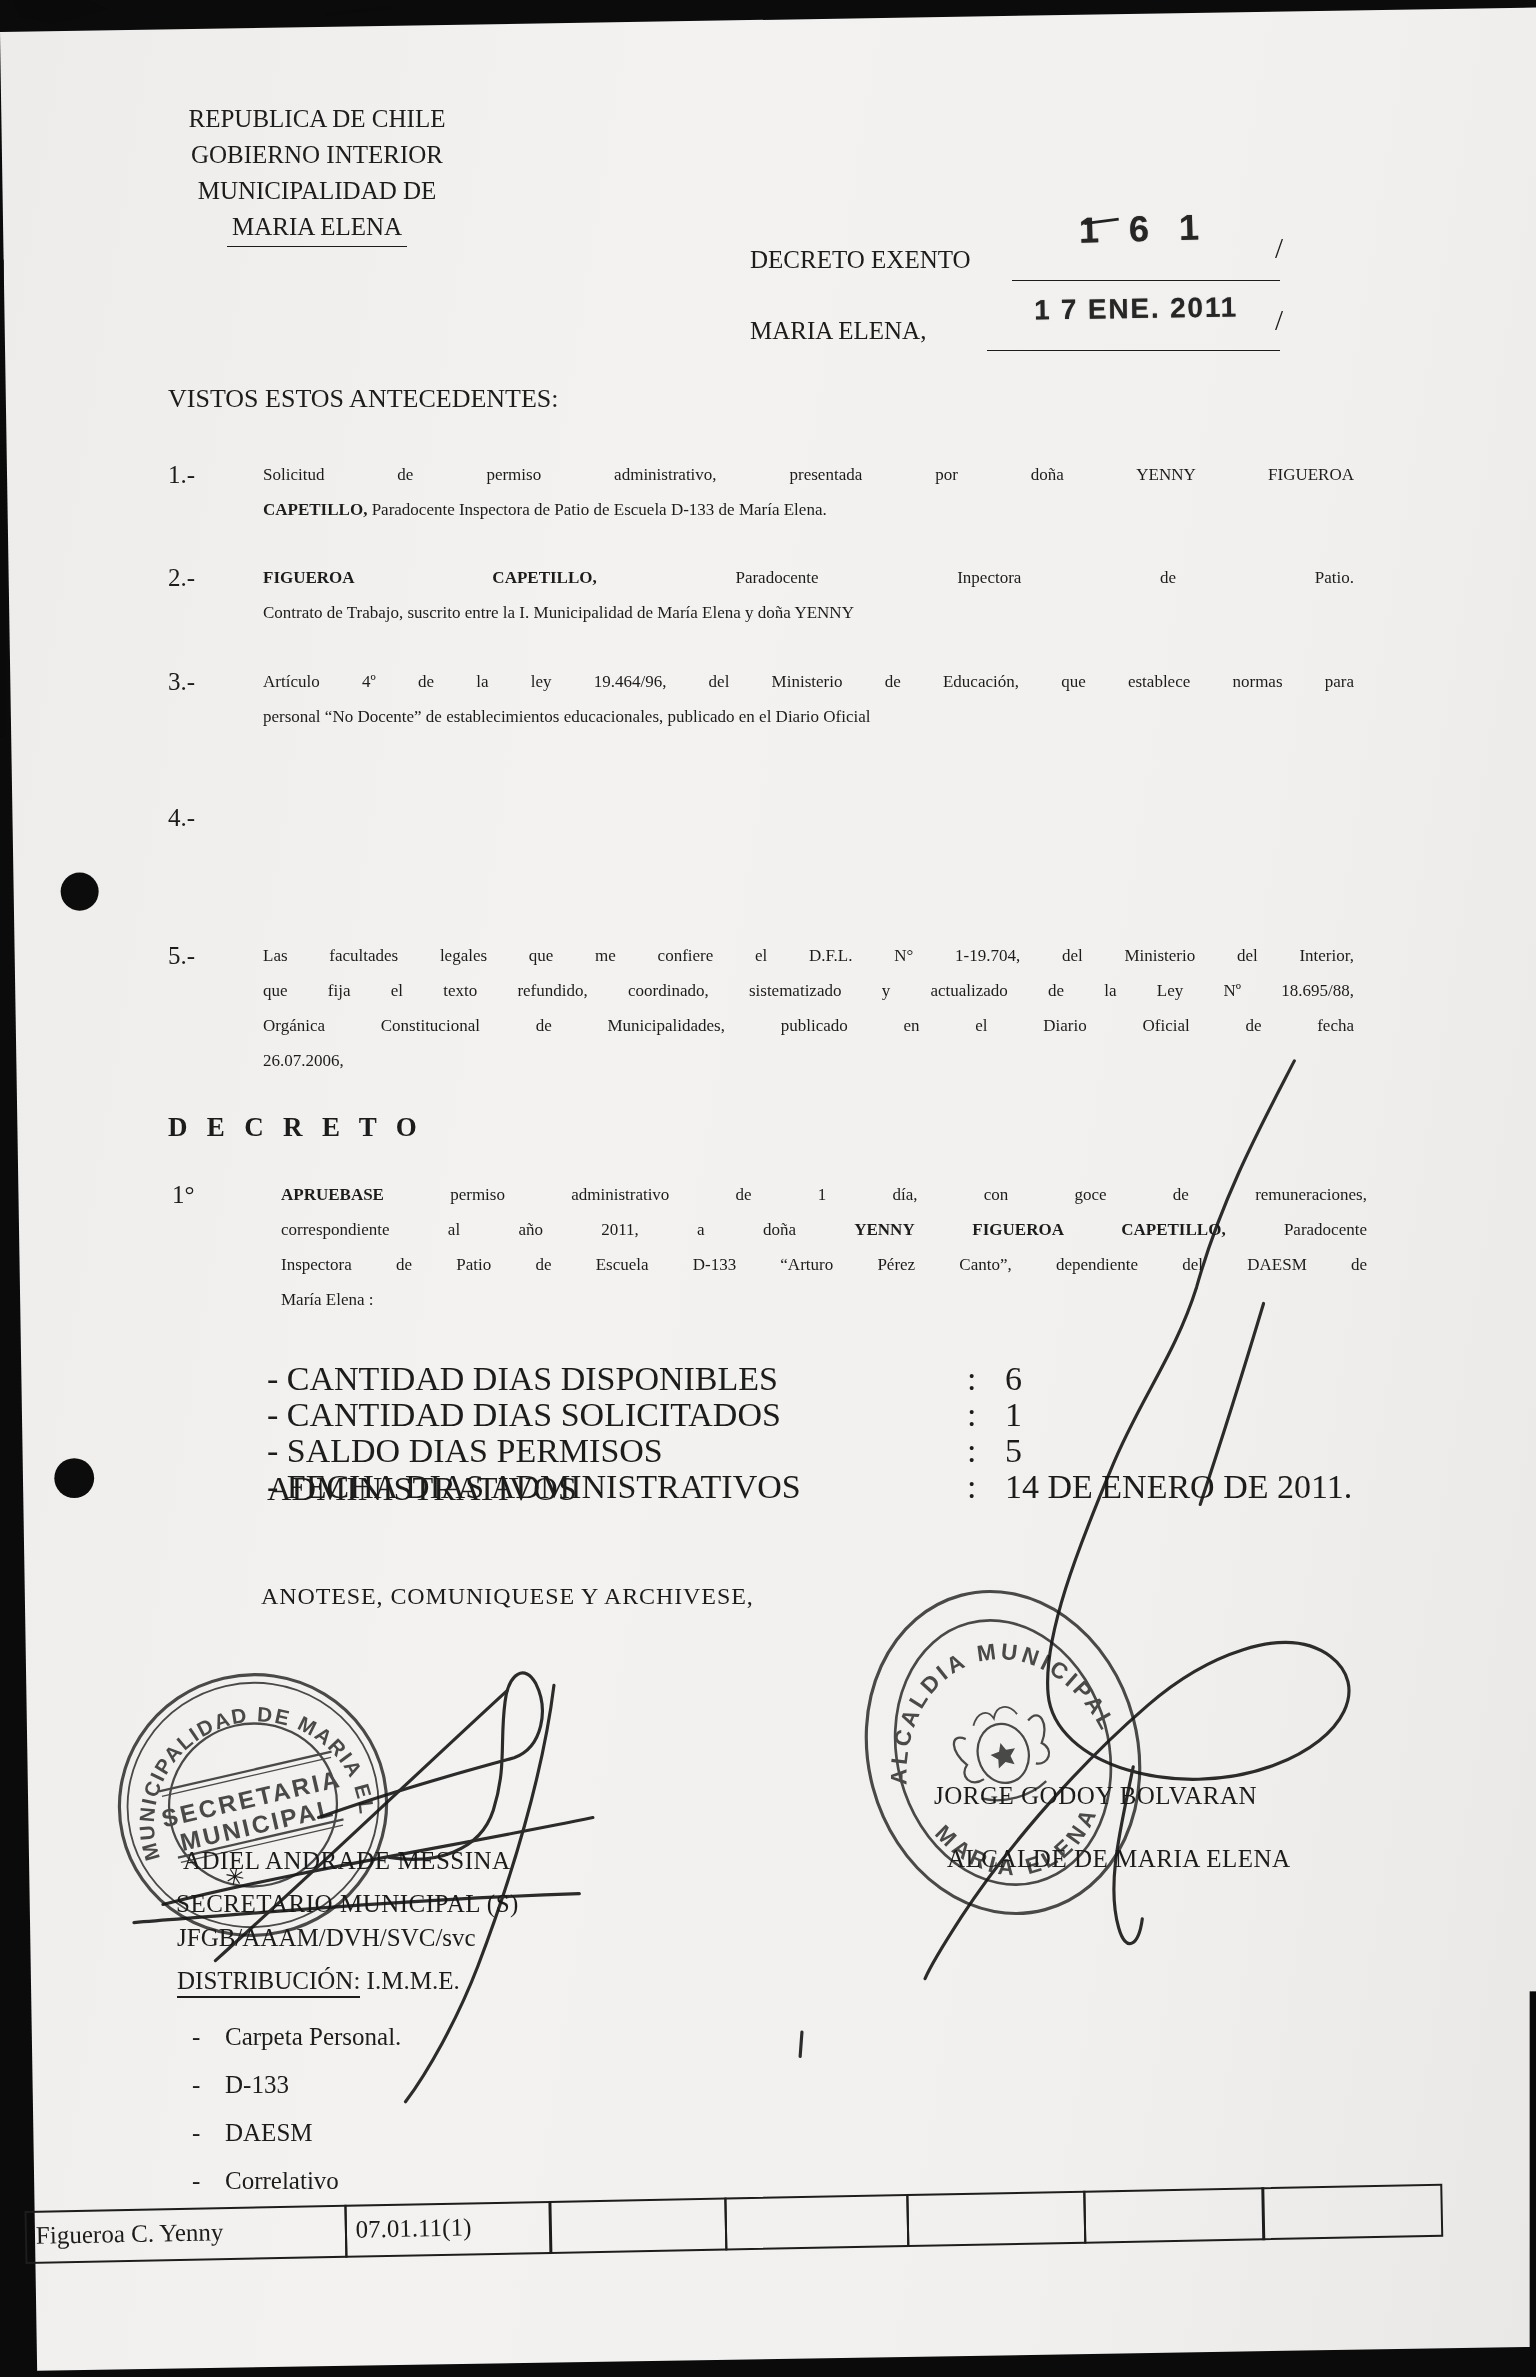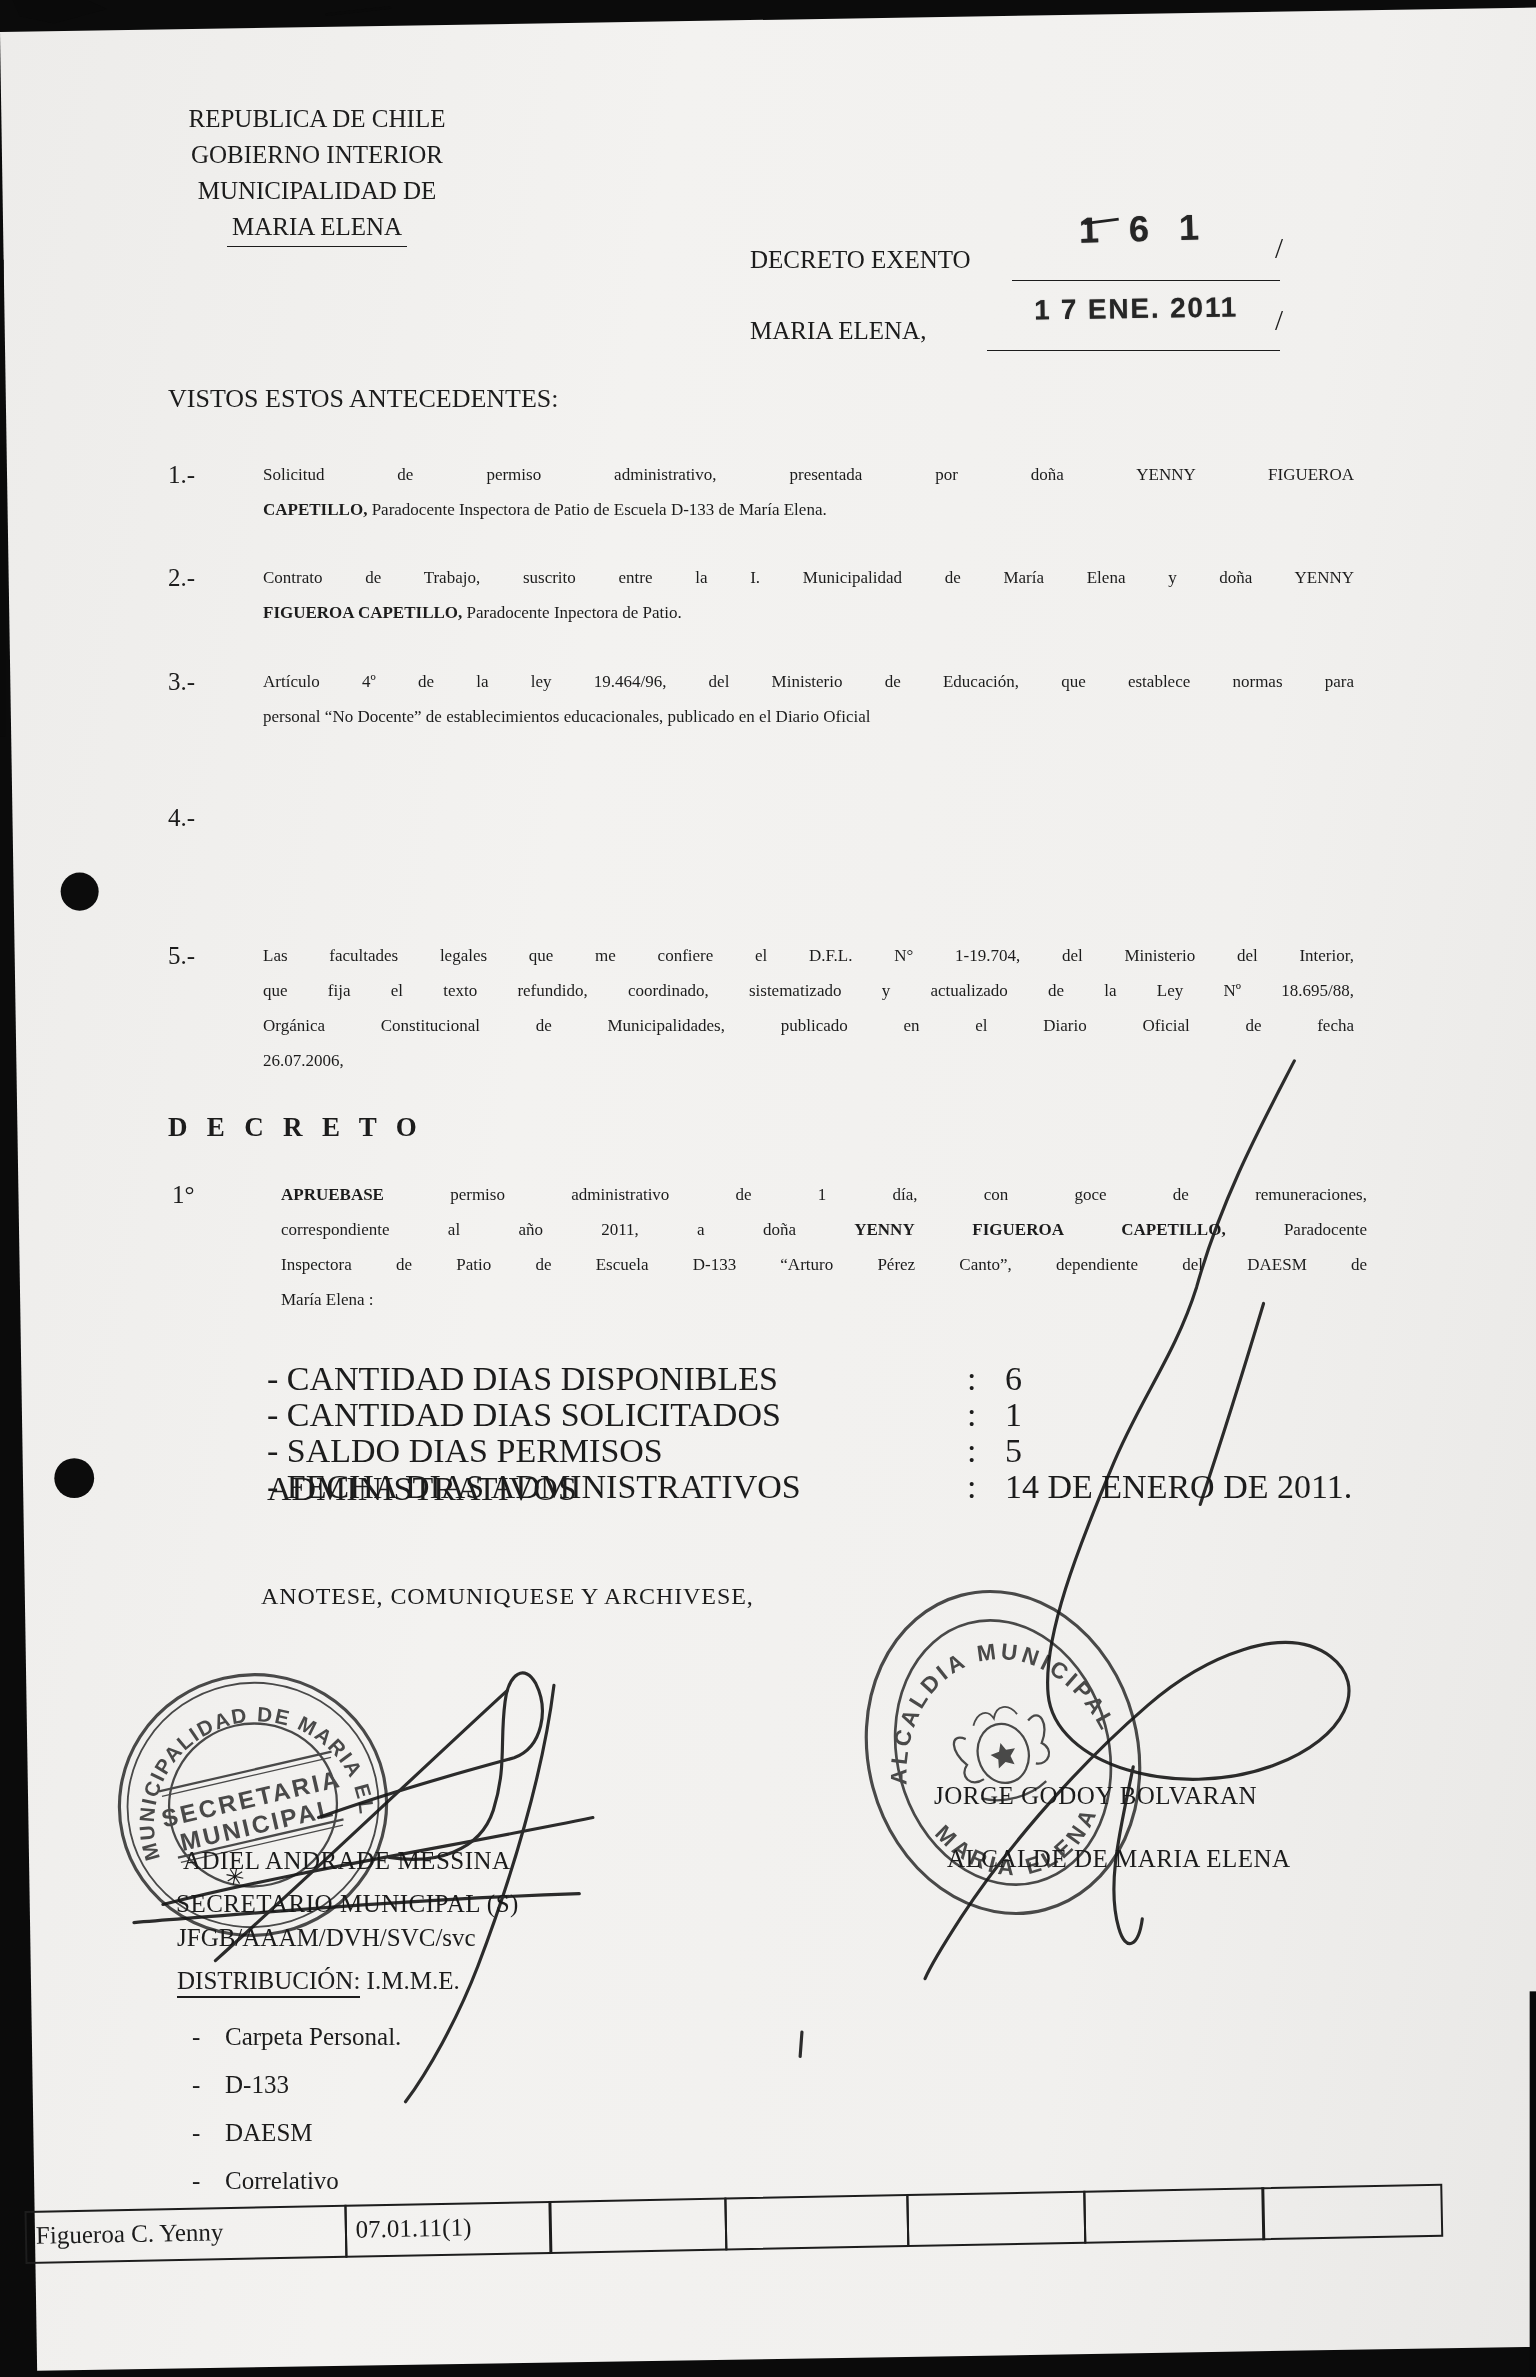--- a/index.html
+++ b/index.html
@@ -67,22 +67,22 @@
     <div class="abs heading" style="left:168px;top:384px;">VISTOS ESTOS ANTECEDENTES:</div>
 
     <div class="abs num-col" style="left:168px;top:457px;">1.-</div>
     <div class="abs body-lines" style="left:263px;top:457px;width:1091px;">
         <div class="jline"><span>Solicitud de permiso administrativo, presentada por doña YENNY FIGUEROA</span></div>
         <div class="jline"><span class="b">CAPETILLO,</span><span> Paradocente Inspectora de Patio de Escuela D-133 de María Elena.</span></div>
       </div>
 
     <div class="abs num-col" style="left:168px;top:560px;">2.-</div>
     <div class="abs body-lines" style="left:263px;top:560px;width:1091px;">
+        <div class="jline"><span class="b">FIGUEROA CAPETILLO,</span><span> Paradocente Inpectora de Patio.</span></div>
         <div class="jline"><span>Contrato de Trabajo, suscrito entre la I. Municipalidad de María Elena y doña YENNY</span></div>
-        <div class="jline"><span class="b">FIGUEROA CAPETILLO,</span><span> Paradocente Inpectora de Patio.</span></div>
       </div>
 
     <div class="abs num-col" style="left:168px;top:664px;">3.-</div>
     <div class="abs body-lines" style="left:263px;top:664px;width:1091px;">
         <div class="jline"><span>Artículo 4º de la ley  19.464/96, del Ministerio de Educación, que establece normas para</span></div>
         <div class="jline"><span>personal “No Docente” de establecimientos educacionales, publicado en el Diario Oficial</span></div>
       </div>
 
     <div class="abs num-col" style="left:168px;top:800px;">4.-</div>
 

